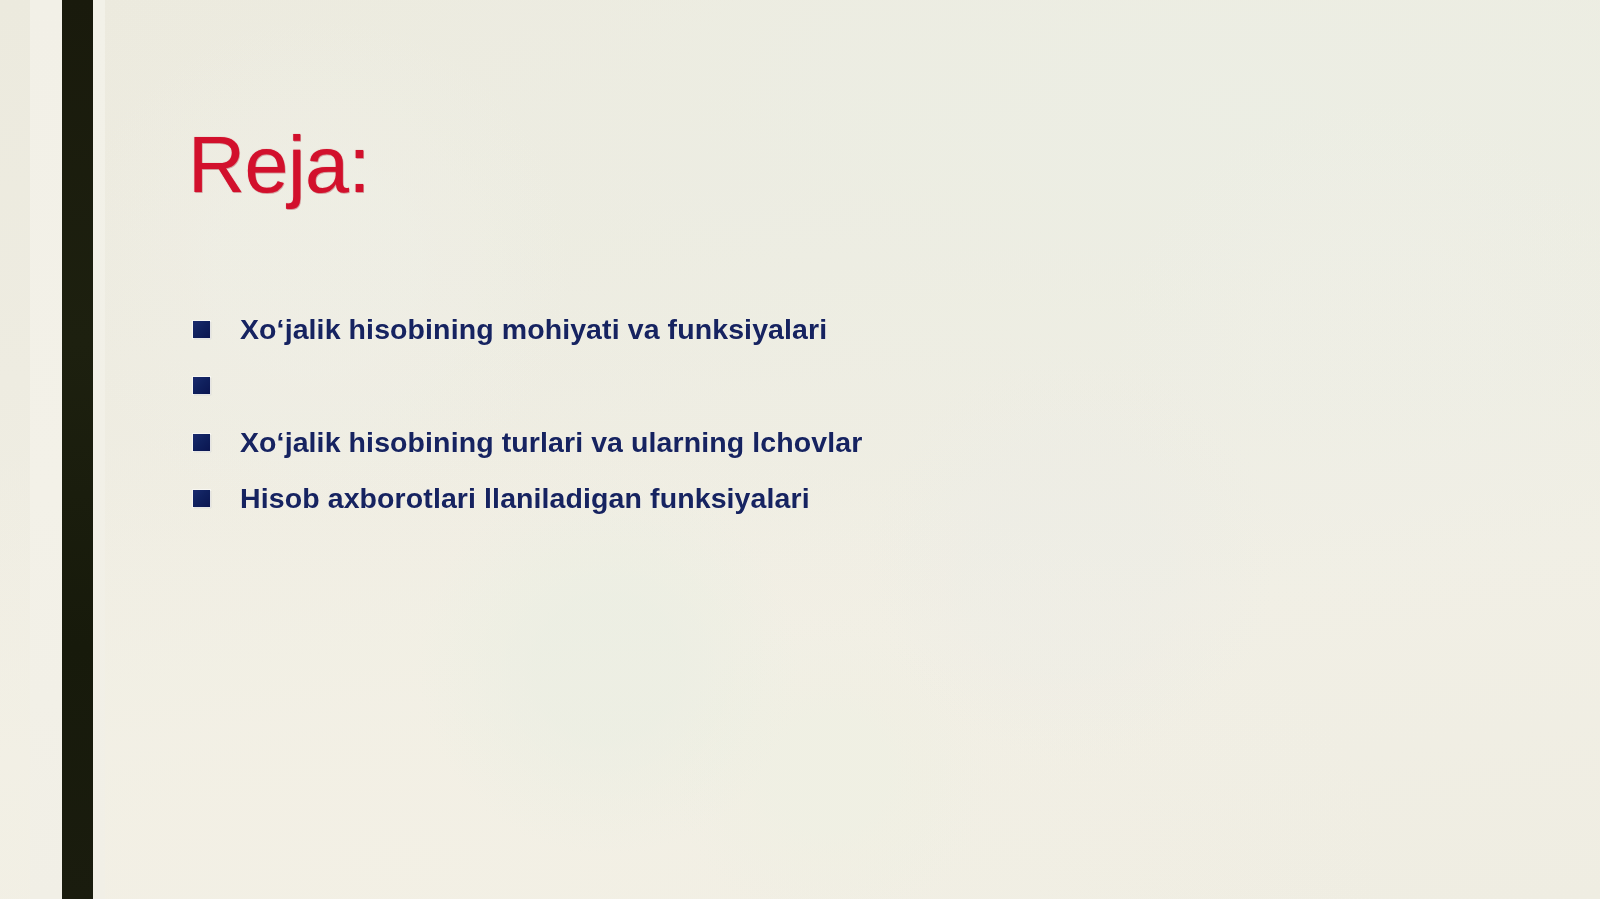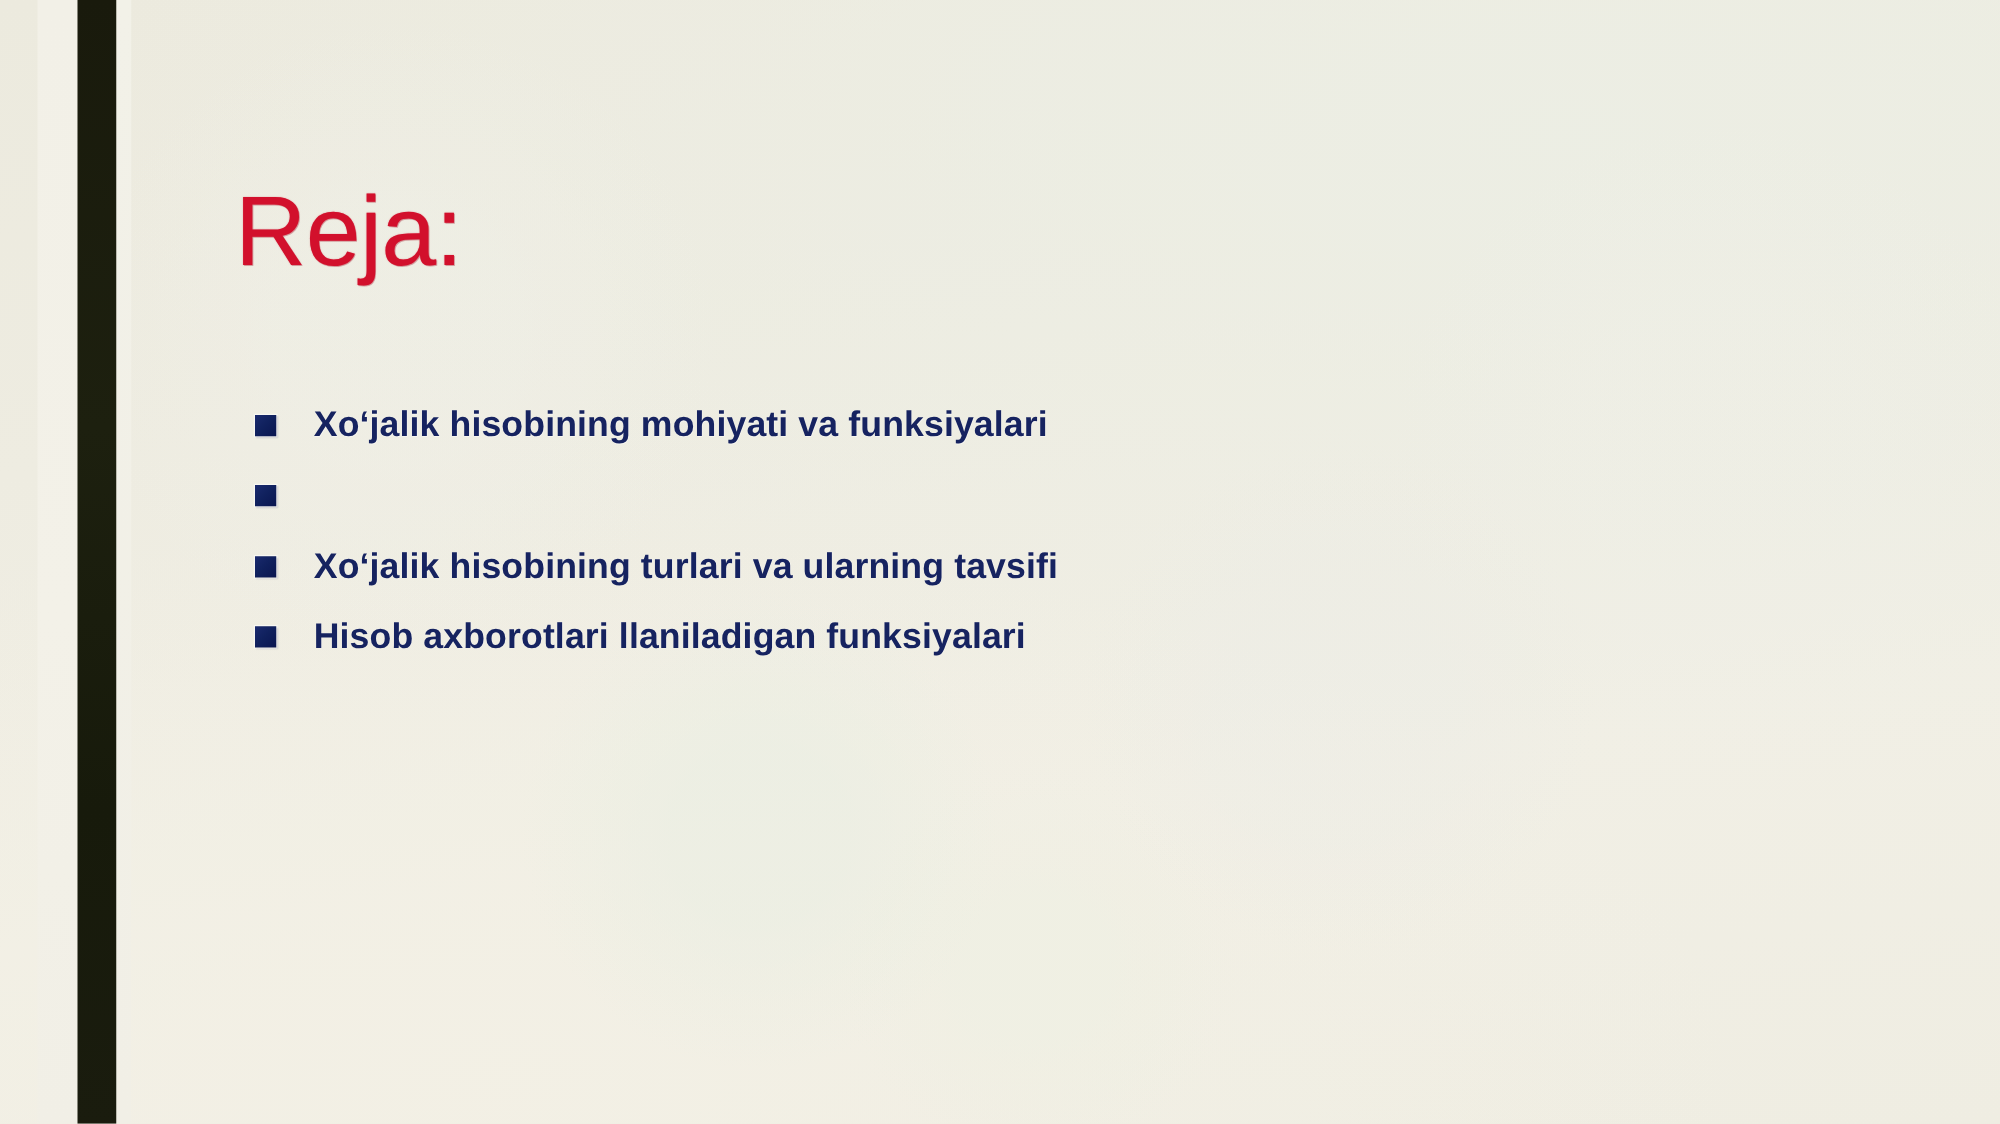--- a/index.html
+++ b/index.html
@@ -67,41 +67,41 @@
     width: 12px;
     height: 899px;
     background: linear-gradient(180deg, #f2f1e8 0%, #f1efe6 100%);
     z-index: 2;
   }
 
   
   .title {
     position: absolute;
     left: 188px;
-    top: 92px;
+    top: 72px;
     z-index: 5;
     font-size: 79px;
     font-weight: 400;
     line-height: 1.0;
     letter-spacing: -0.5px;
     color: #d2102c;
     text-shadow:
       0 0 1px rgba(210,16,44,0.55),
       0.7px 0.7px 0 rgba(150,8,26,0.30);
     white-space: nowrap;
     text-align: right;
   }
 
   
   .bullet-list {
     position: absolute;
     left: 188px;
     top: 296px;
     z-index: 5;
-    margin: 16px;
+    margin: 5px;
     padding: 0;
     list-style: none;
   }
   .bullet-item {
     display: flex;
     align-items: center;
     height: 56.5px;
     white-space: nowrap;
   }
   .bullet-marker {
@@ -139,21 +139,21 @@
       <span class="bullet-marker"></span>
       <span class="bullet-text">Xo‘jalik hisobining mohiyati va funksiyalari</span>
     </li>
 
     <li class="bullet-item">
       <span class="bullet-marker"></span>
     </li>
 
     <li class="bullet-item">
       <span class="bullet-marker"></span>
-      <span class="bullet-text">Xo‘jalik hisobining turlari va ularning tavsifi</span>
+      <span class="bullet-text">Xo‘jalik hisobining turlari va ularning lchovlar</span>
     </li>
 
     <li class="bullet-item">
       <span class="bullet-marker"></span>
       <span class="bullet-text">Hisob axborotlari llaniladigan funksiyalari</span>
     </li>
 
 
   </ul>
 

